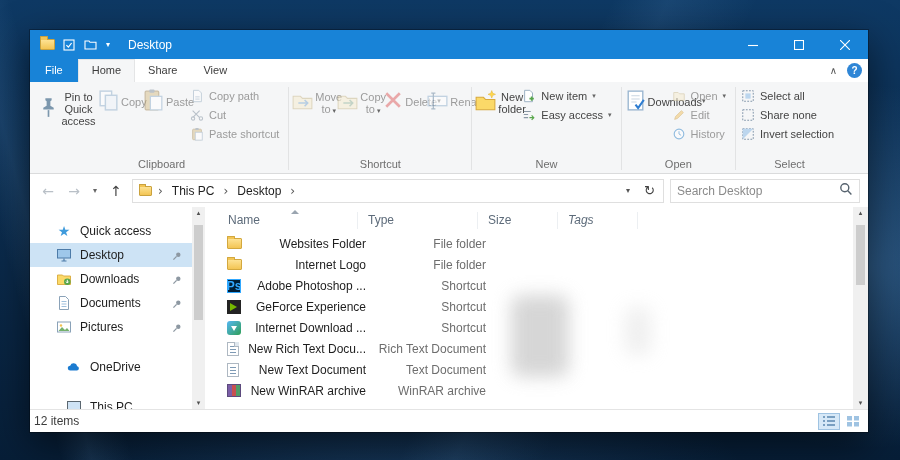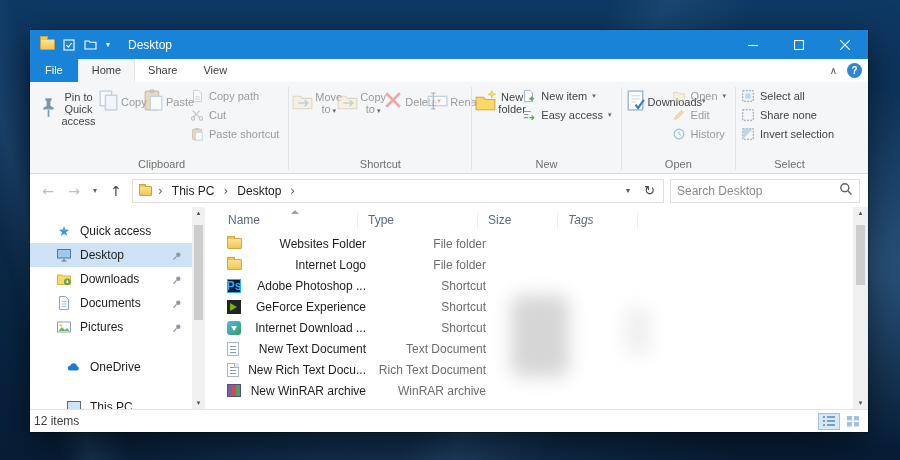--- a/index.html
+++ b/index.html
@@ -558,31 +558,31 @@
         </div>
         <div class="frow">
           <span class="fic">
               <span class="fi-idm"></span>
             </span>
           <span class="fname">Internet Download ...</span>
           <span class="ftype">Shortcut</span>
         </div>
         <div class="frow">
           <span class="fic">
+              <span class="fi-doc rtf"></span>
+            </span>
+          <span class="fname">New Rich Text Docu...</span>
+          <span class="ftype">Rich Text Document</span>
+        </div>
+        <div class="frow">
+          <span class="fic">
               <span class="fi-doc"></span>
             </span>
           <span class="fname">New Text Document</span>
           <span class="ftype">Text Document</span>
-        </div>
-        <div class="frow">
-          <span class="fic">
-              <span class="fi-doc rtf"></span>
-            </span>
-          <span class="fname">New Rich Text Docu...</span>
-          <span class="ftype">Rich Text Document</span>
         </div>
         <div class="frow">
           <span class="fic">
               <span class="fi-rar"></span>
             </span>
           <span class="fname">New WinRAR archive</span>
           <span class="ftype">WinRAR archive</span>
         </div>
 
         <div class="blur-blob"></div>

